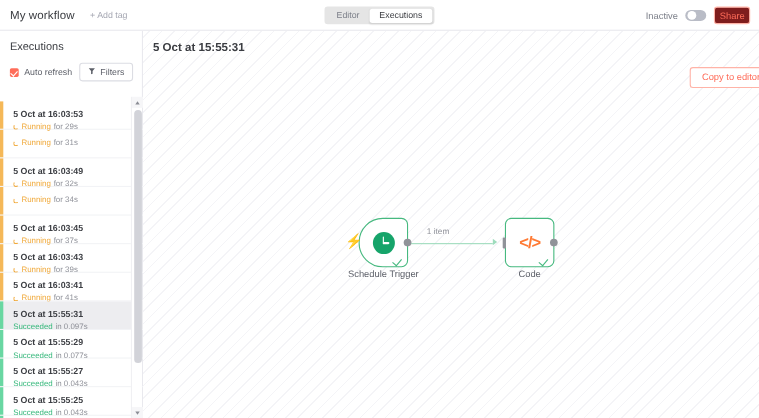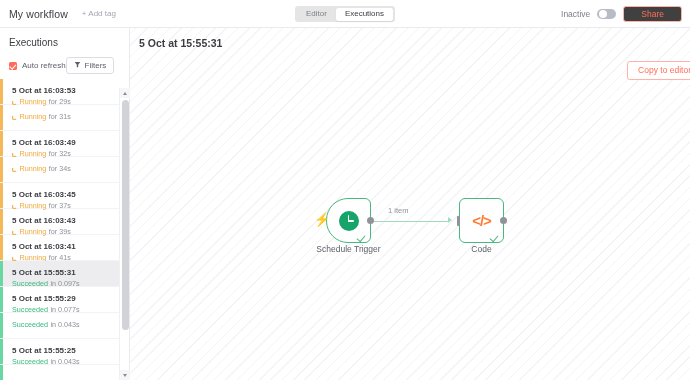--- a/index.html
+++ b/index.html
@@ -48,34 +48,34 @@
   .toggle {
     width: 19px; height: 10.5px; border-radius: 6px; background: #b9bcc6;
     position: relative; cursor: pointer;
   }
   .toggle .knob {
     position: absolute; top: 1.3px; left: 1.3px;
     width: 8px; height: 8px; border-radius: 50%; background: #fff;
   }
   .share-btn {
     font-size: 8.5px; color: #ff6d5a; border: 1px solid #ffb3a7;
-    border-radius: 3px; padding: 3px 17px; background: #404040; cursor: pointer;
+    border-radius: 3px; padding: 3px 4px; background: #7f1d1d; cursor: pointer;
     line-height: 1;
   }
 
   
   .sidebar {
     position: absolute; top: 28px; left: 0; width: 130px; height: 352px;
     background: #fff; border-right: 1px solid #e9e9ee;
     z-index: 20;
   }
   .sidebar-head { padding: 9px 9px 0 9px; }
   .sidebar-title { font-size: 10px; color: #3b3d42; }
   .sidebar-controls {
-    display: flex; align-items: center; 
+    display: flex; align-items: center; justify-content: space-between;
     padding: 9px 8px 7px 9px;
   }
   .auto-refresh { display: flex; align-items: center; gap: 5px; cursor: pointer; }
   .checkbox {
     width: 8px; height: 8px; border-radius: 1.5px; background: #ff6d5a;
     position: relative; flex: 0 0 auto;
   }
   .checkbox::after {
     content: ""; position: absolute; left: 2px; top: 1px;
     width: 2.5px; height: 4.5px; border: solid #fff;
@@ -83,21 +83,21 @@
   }
   .auto-refresh-label { font-size: 8px; color: #5c5f68; }
   .filters-btn {
     display: flex; align-items: center; gap: 4px;
     border: 1px solid #dcdde3; border-radius: 3px;
     padding: 3px 7px; font-size: 8px; color: #5c5f68;
     background: #fff; cursor: pointer; line-height: 1;
   }
 
   .exec-list {
-    position: absolute; top: 51px; left: 0; width: 130px; bottom: 0;
+    position: absolute; top: 64px; left: 0; width: 130px; bottom: 0;
     overflow: hidden;
   }
   .exec-item {
     position: relative; padding: 7px 8px 7px 12px;
     border-bottom: 1px solid #f2f3f6; cursor: pointer;
     height: 26px;
   }
   .exec-item .bar {
     position: absolute; left: 0; top: 0; bottom: 0; width: 2.5px;
   }
@@ -339,20 +339,21 @@
         <div class="exec-item success">
           <span class="bar"></span>
           <div class="exec-time">5 Oct at 15:55:29</div>
           <div class="exec-status">
             <span class="st-ok">Succeeded</span>
             <span class="st-dim">in 0.077s</span>
           </div>
         </div>
         <div class="exec-item success">
           <span class="bar"></span>
+          <div class="exec-time">5 Oct at 15:55:27</div>
           <div class="exec-status">
             <span class="st-ok">Succeeded</span>
             <span class="st-dim">in 0.043s</span>
           </div>
         </div>
         <div class="exec-item success">
           <span class="bar"></span>
           <div class="exec-time">5 Oct at 15:55:25</div>
           <div class="exec-status">
             <span class="st-ok">Succeeded</span>

